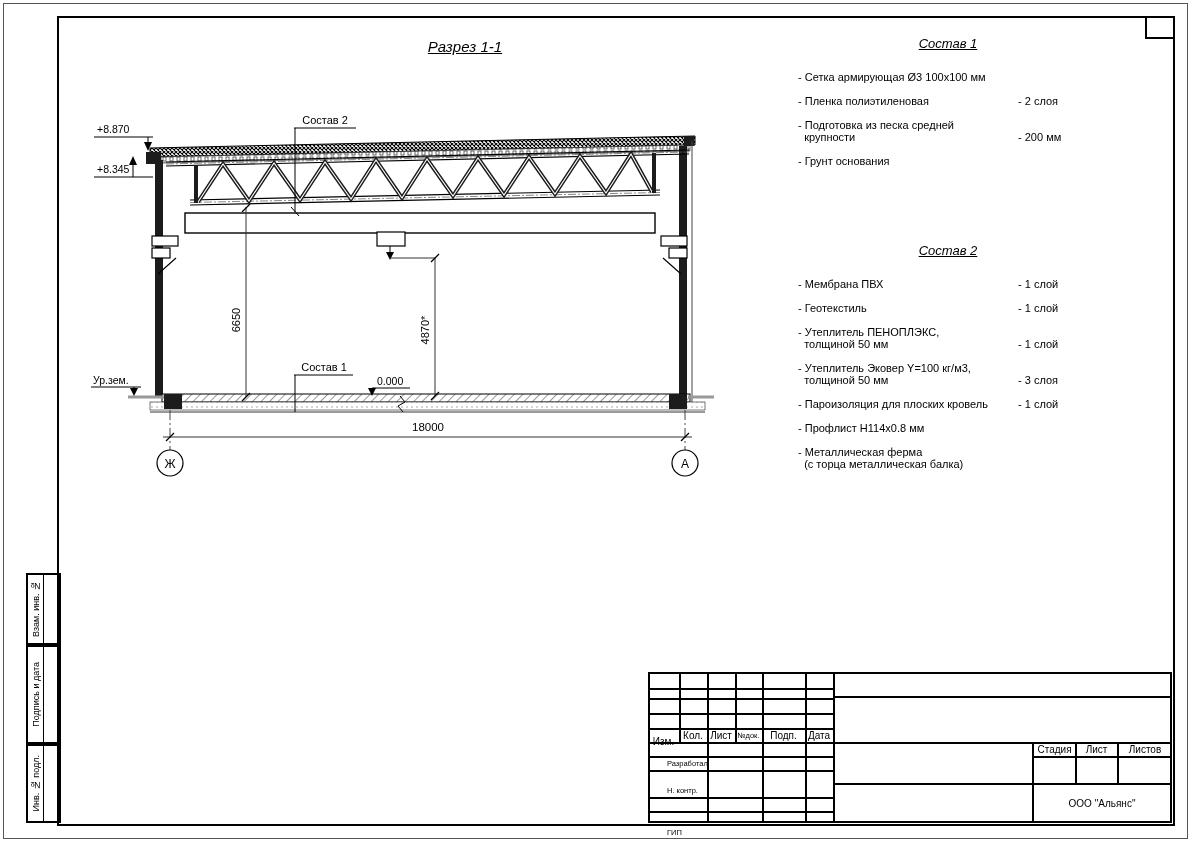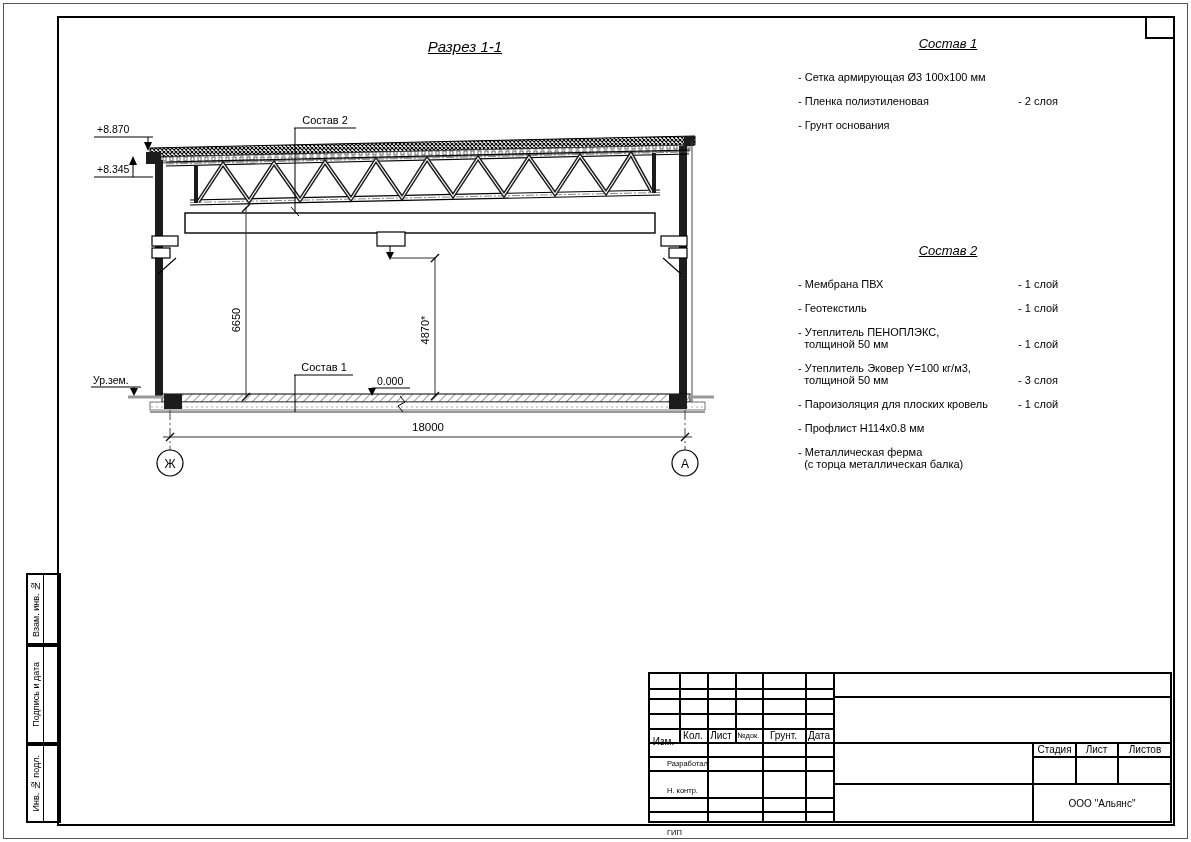--- a/index.html
+++ b/index.html
@@ -203,20 +203,25 @@
     <div class="stitle">Состав 1</div>
     <div class="s-item">
       <span class="s-name">- Сетка армирующая Ø3 100х100 мм</span>
       <span class="s-val"></span>
     </div>
     <div class="s-item">
       <span class="s-name">- Пленка полиэтиленовая</span>
       <span class="s-val">-  2 слоя</span>
     </div>
     <div class="s-item">
+      <span class="s-name">- Подготовка из песка средней
+  крупности</span>
+      <span class="s-val">- 200 мм</span>
+    </div>
+    <div class="s-item">
       <span class="s-name">- Грунт основания</span>
       <span class="s-val"></span>
     </div>
   </div>
 
   <div class="slist" style="left:798px;top:245px;">
     <div class="stitle">Состав 2</div>
     <div class="s-item">
       <span class="s-name">- Мембрана ПВХ</span>
       <span class="s-val">- 1 слой</span>
@@ -279,21 +284,21 @@
 
     <div class="tb-line" style="left:384px;top:70px;width:2px;height:81px;"></div>
     <div class="tb-line" style="left:427px;top:70px;width:1.5px;height:41px;"></div>
     <div class="tb-line" style="left:469px;top:70px;width:1.5px;height:41px;"></div>
     <div class="tb-line" style="left:384px;top:84px;width:140px;height:1.5px;"></div>
 
     <div class="tb-text" style="left:0;top:56px;width:31px;height:14px;margin-top:6px;">Изм.</div>
     <div class="tb-text" style="left:31px;top:56px;width:28px;height:14px;border-radius:7px;">Кол.</div>
     <div class="tb-text" style="left:59px;top:56px;width:28px;height:14px;">Лист</div>
     <div class="tb-text tb-small" style="left:87px;top:56px;width:27px;height:14px;">№док.</div>
-    <div class="tb-text" style="left:114px;top:56px;width:43px;height:14px;">Грунт.</div>
+    <div class="tb-text" style="left:114px;top:56px;width:43px;height:14px;">Подп.</div>
     <div class="tb-text" style="left:157px;top:56px;width:28px;height:14px;">Дата</div>
 
     <div class="tb-text tb-small tb-left" style="left:0;top:84px;width:59px;height:14px;">Разработал</div>
     <div class="tb-text tb-small tb-left" style="left:0;top:111px;width:59px;height:14px;">Н. контр.</div>
     <div class="tb-text tb-small tb-left" style="left:0;top:125px;width:59px;height:14px;margin-top:28px;">ГИП</div>
 
     <div class="tb-text" style="left:386px;top:70px;width:41px;height:14px;">Стадия</div>
     <div class="tb-text" style="left:428px;top:70px;width:41px;height:14px;">Лист</div>
     <div class="tb-text" style="left:470px;top:70px;width:54px;height:14px;text-align:right;">Листов</div>
 

